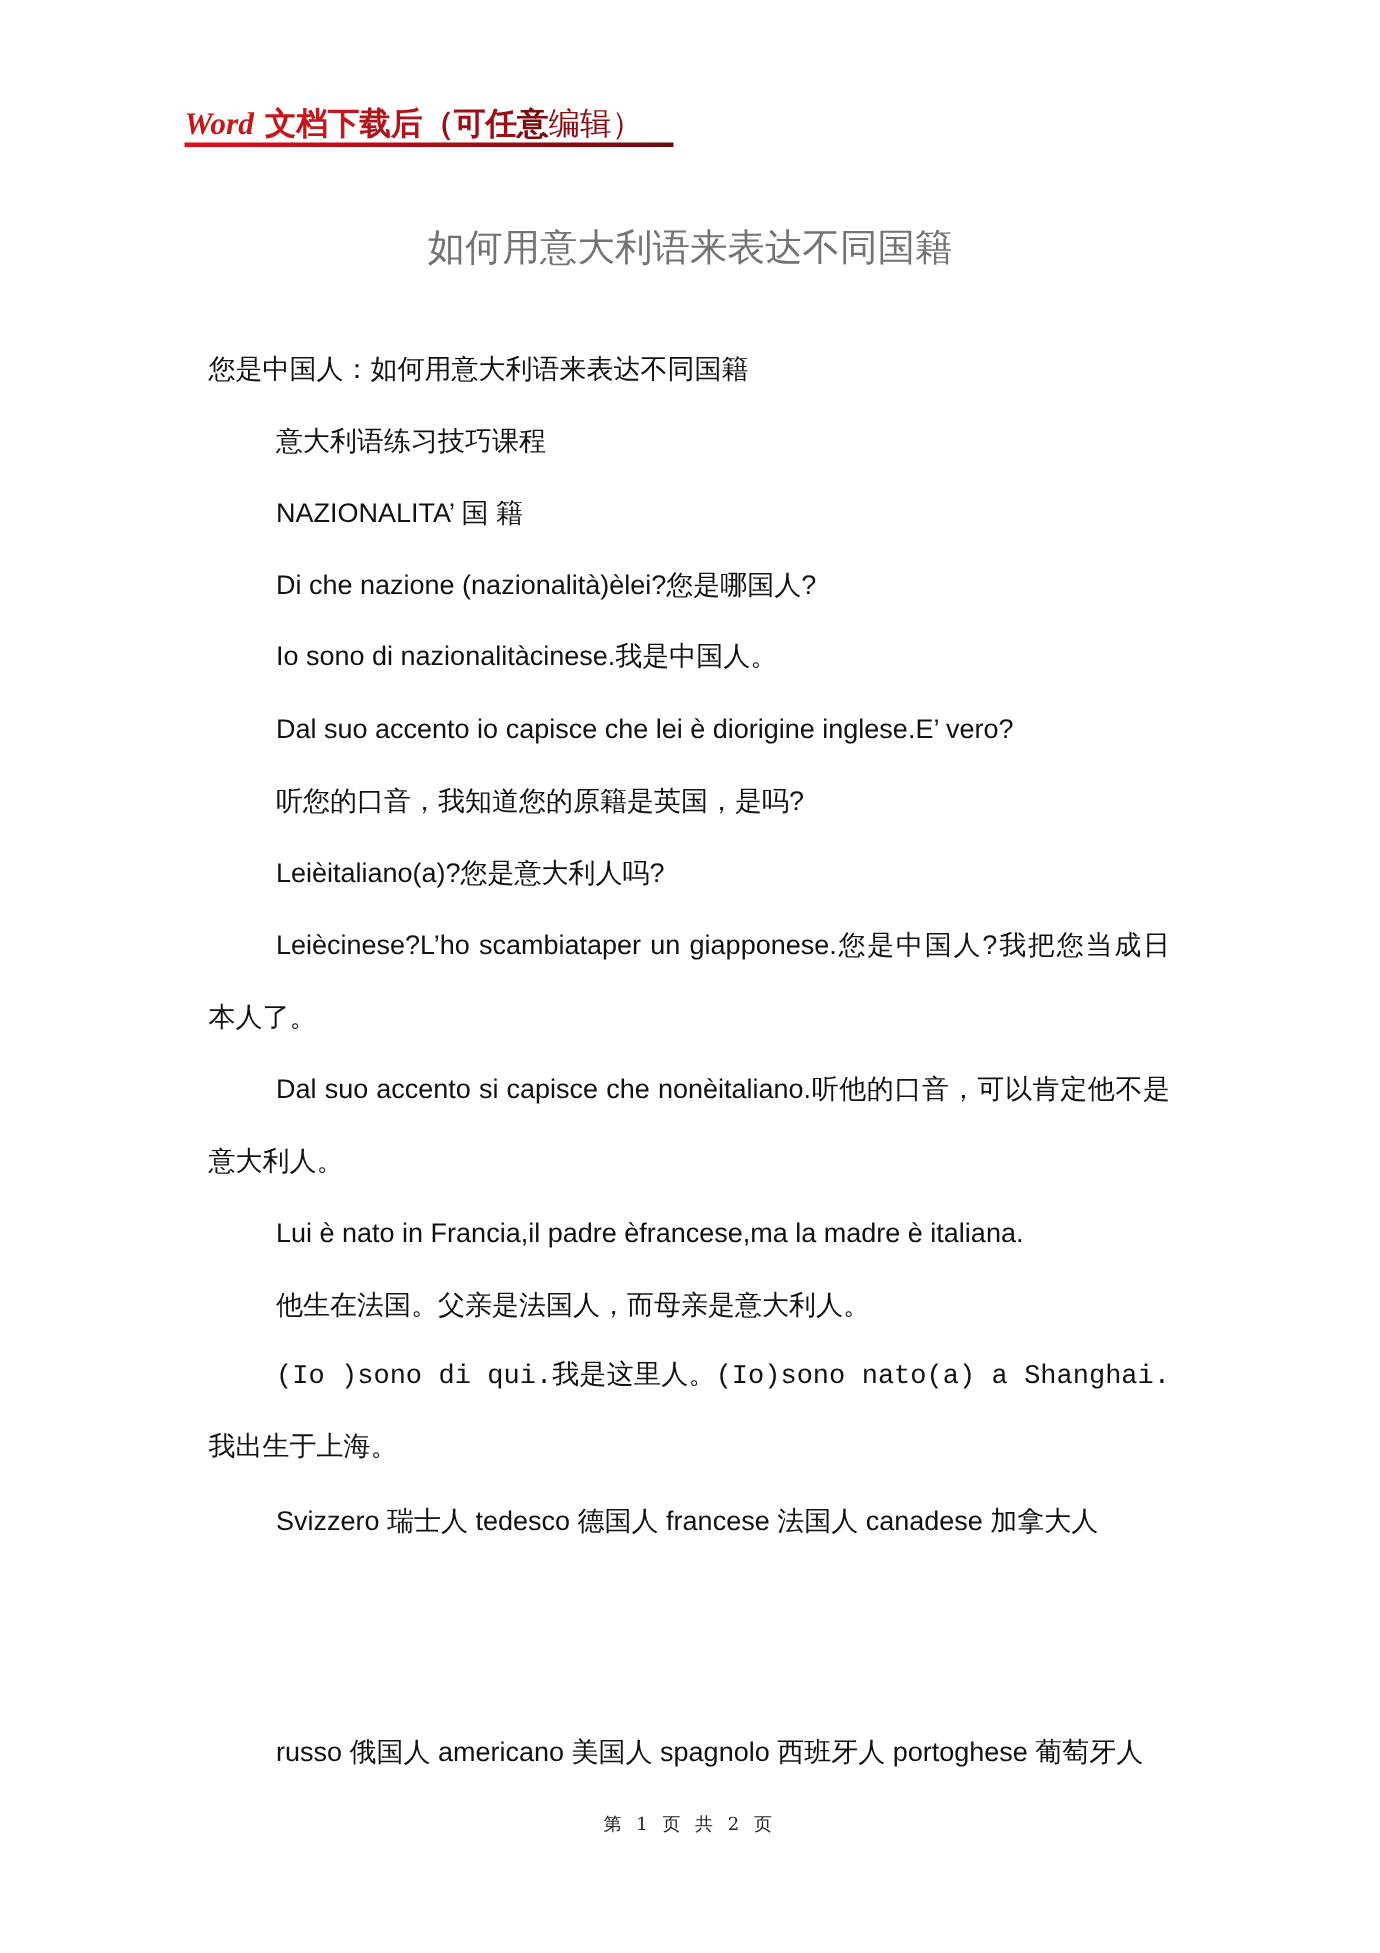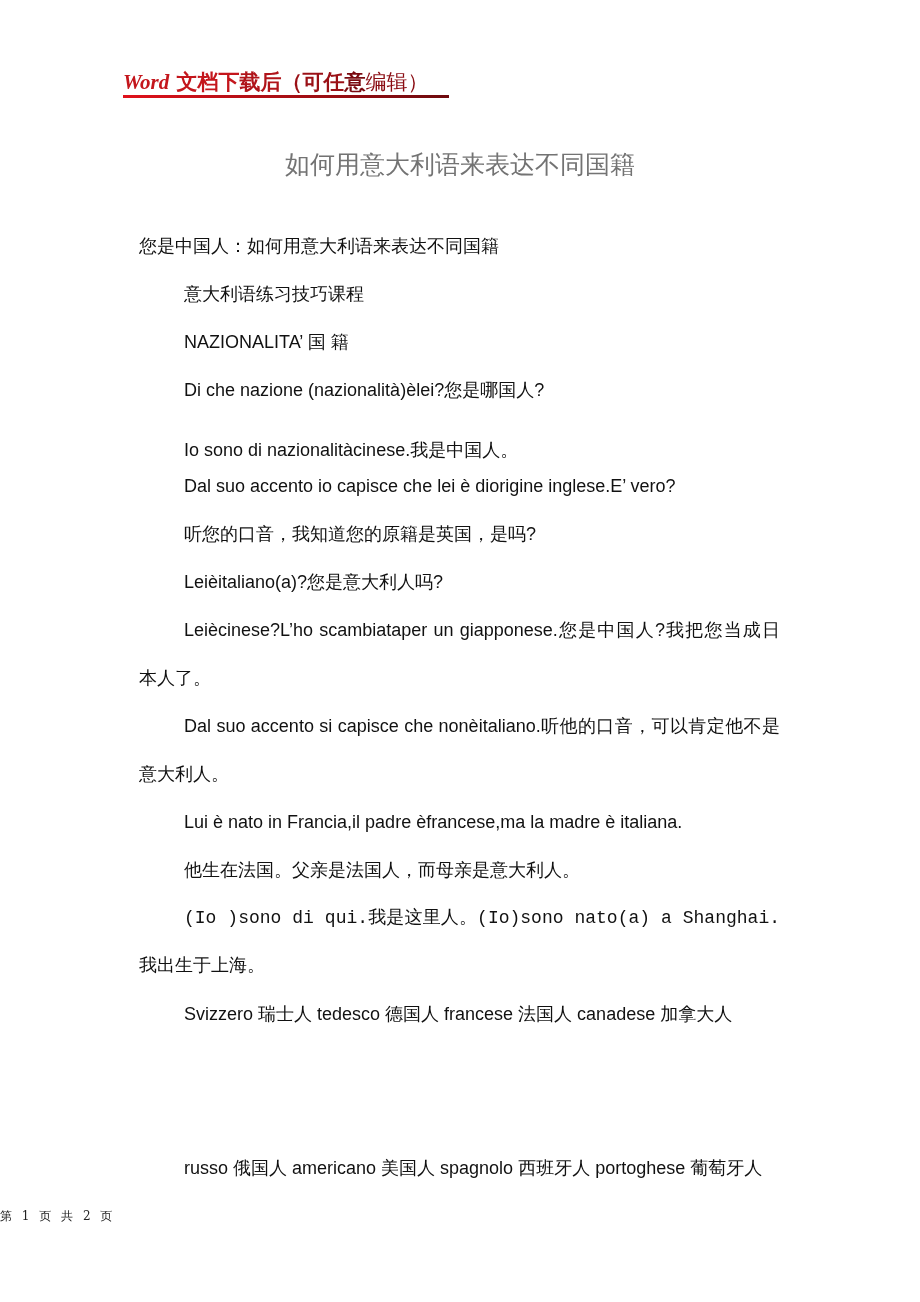--- a/index.html
+++ b/index.html
@@ -19,40 +19,40 @@
                  background: linear-gradient(to right, #e0111b, #9e0d12 60%, #6e0a0e); }
 
   .doc-title { position: absolute; left: 0; width: 920px; top: 148px; text-align: center;
                font-family: "DejaVu Sans", "Liberation Sans", sans-serif; font-size: 25px; color: #737373; }
 
   .para { position: absolute; left: 139px; width: 641px; font-size: 18px; line-height: 48px; color: #111;
           font-family: "Liberation Sans", "DejaVu Sans", sans-serif; }
   .para.indent { text-indent: 45px; }
   .para.justify { text-align: justify; text-align-last: left; }
 
-  .page-footer { position: absolute; left: 0; width: 920px; top: 1208px; text-align: left;
+  .page-footer { position: absolute; left: 0; width: 920px; top: 1208px; text-align: center;
                  font-size: 12px; color: #222; font-family: "DejaVu Serif", serif; letter-spacing: 3px; }
 </style>
 </head>
 <body>
 
 <div class="header-banner">
   <div class="header-text">
     <span class="w">Word</span><span class="c1"> 文档下</span><span class="c2">载后</span><span class="c3">（可任</span><span class="c5">意</span><span class="c4">编辑）</span>
   </div>
   <div class="header-rule"></div>
 </div>
 
 <div class="doc-title">如何用意大利语来表达不同国籍</div>
 
 <div class="para" style="top:222px;">您是中国人：如何用意大利语来表达不同国籍</div>
 <div class="para indent" style="top:270px;">意大利语练习技巧课程</div>
 <div class="para indent" style="top:318px;">NAZIONALITA’ 国 籍</div>
 <div class="para indent" style="top:366px;">Di che nazione (nazionalità)èlei?您是哪国人?</div>
-<div class="para indent" style="top:426px;">Io sono di nazionalitàcinese.我是中国人。</div>
+<div class="para indent" style="top:413px;">Io sono di nazionalitàcinese.我是中国人。</div>
 <div class="para indent" style="top:462px;">Dal suo accento io capisce che lei è diorigine inglese.E’ vero?</div>
 <div class="para indent" style="top:510px;">听您的口音，我知道您的原籍是英国，是吗?</div>
 <div class="para indent" style="top:558px;">Leièitaliano(a)?您是意大利人吗?</div>
 <div class="para indent justify" style="top:606px;">Leiècinese?L’ho scambiataper un giapponese.您是中国人?我把您当成日本人了。</div>
 <div class="para indent justify" style="top:702px;">Dal suo accento si capisce che nonèitaliano.听他的口音，可以肯定他不是意大利人。</div>
 <div class="para indent" style="top:798px;">Lui è nato in Francia,il padre èfrancese,ma la madre è italiana.</div>
 <div class="para indent" style="top:846px;">他生在法国。父亲是法国人，而母亲是意大利人。</div>
 <div class="para indent justify" style="top:894px;font-family:Liberation Mono, monospace;">(Io )sono di qui.我是这里人。(Io)sono nato(a) a Shanghai.我出生于上海。</div>
 <div class="para indent justify" style="top:990px;">Svizzero 瑞士人 tedesco 德国人 francese 法国人 canadese 加拿大人</div>
 <div class="para indent justify" style="top:1144px;">russo 俄国人 americano 美国人 spagnolo 西班牙人 portoghese 葡萄牙人</div>

